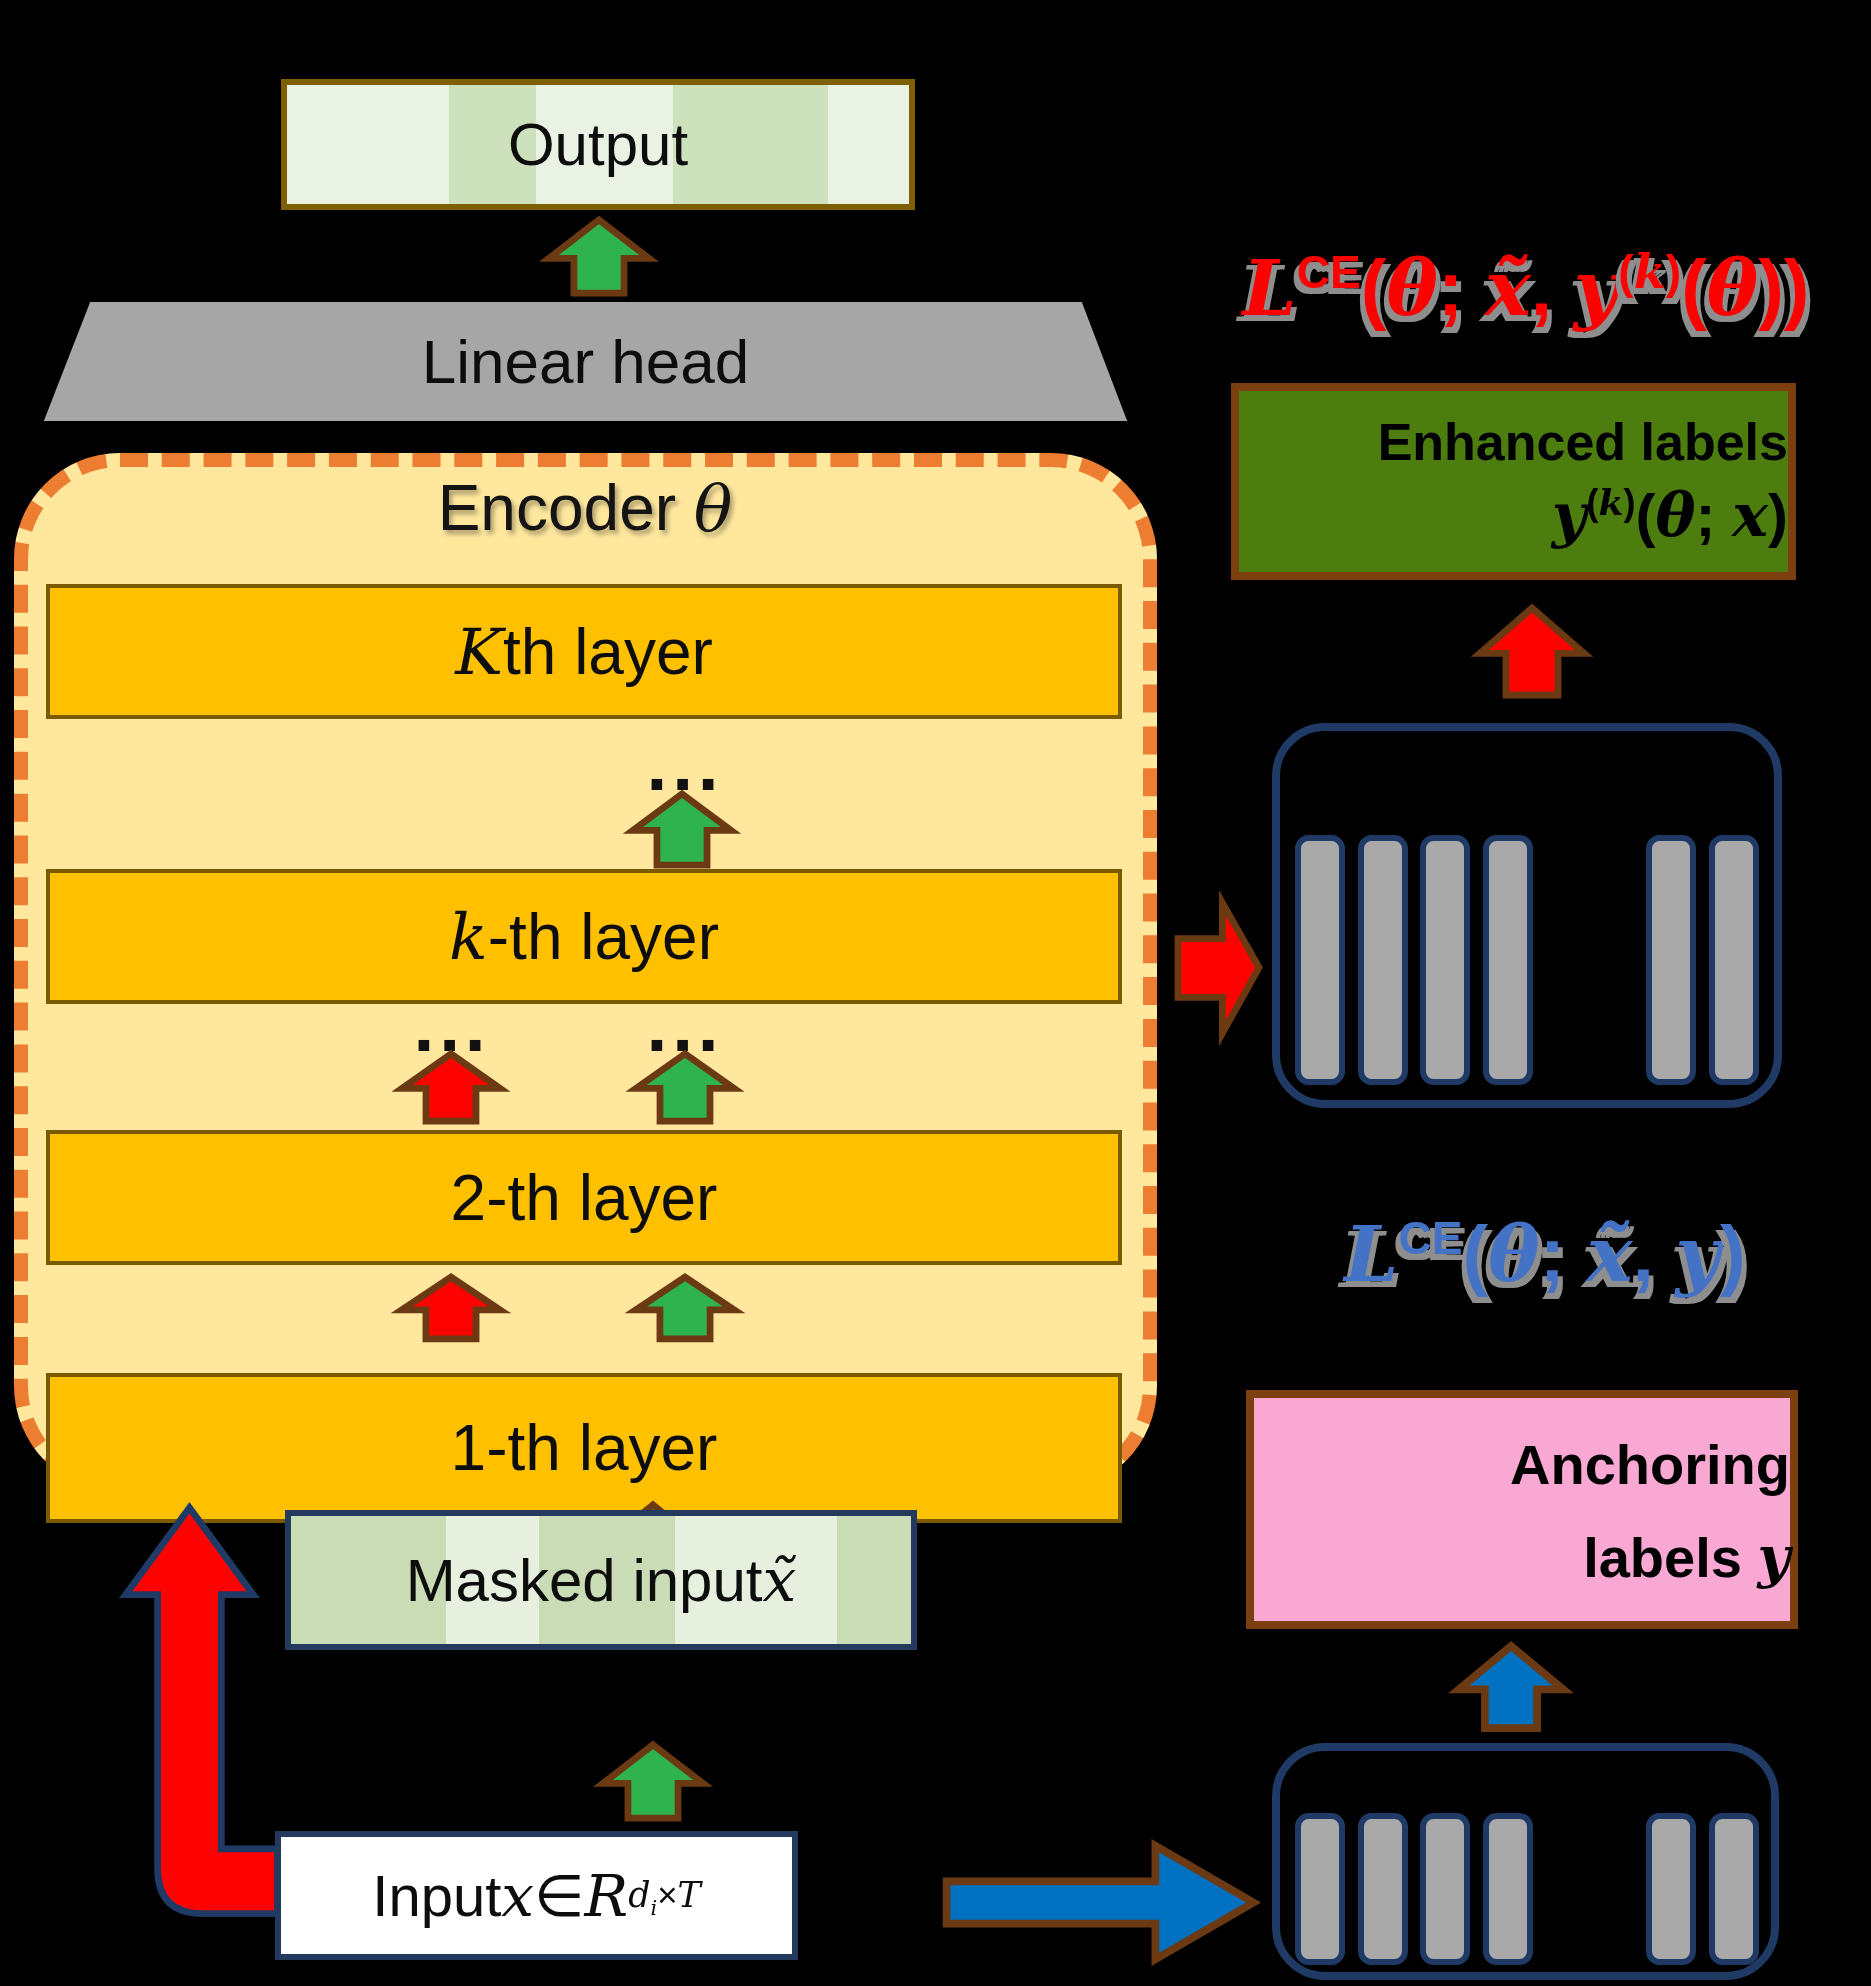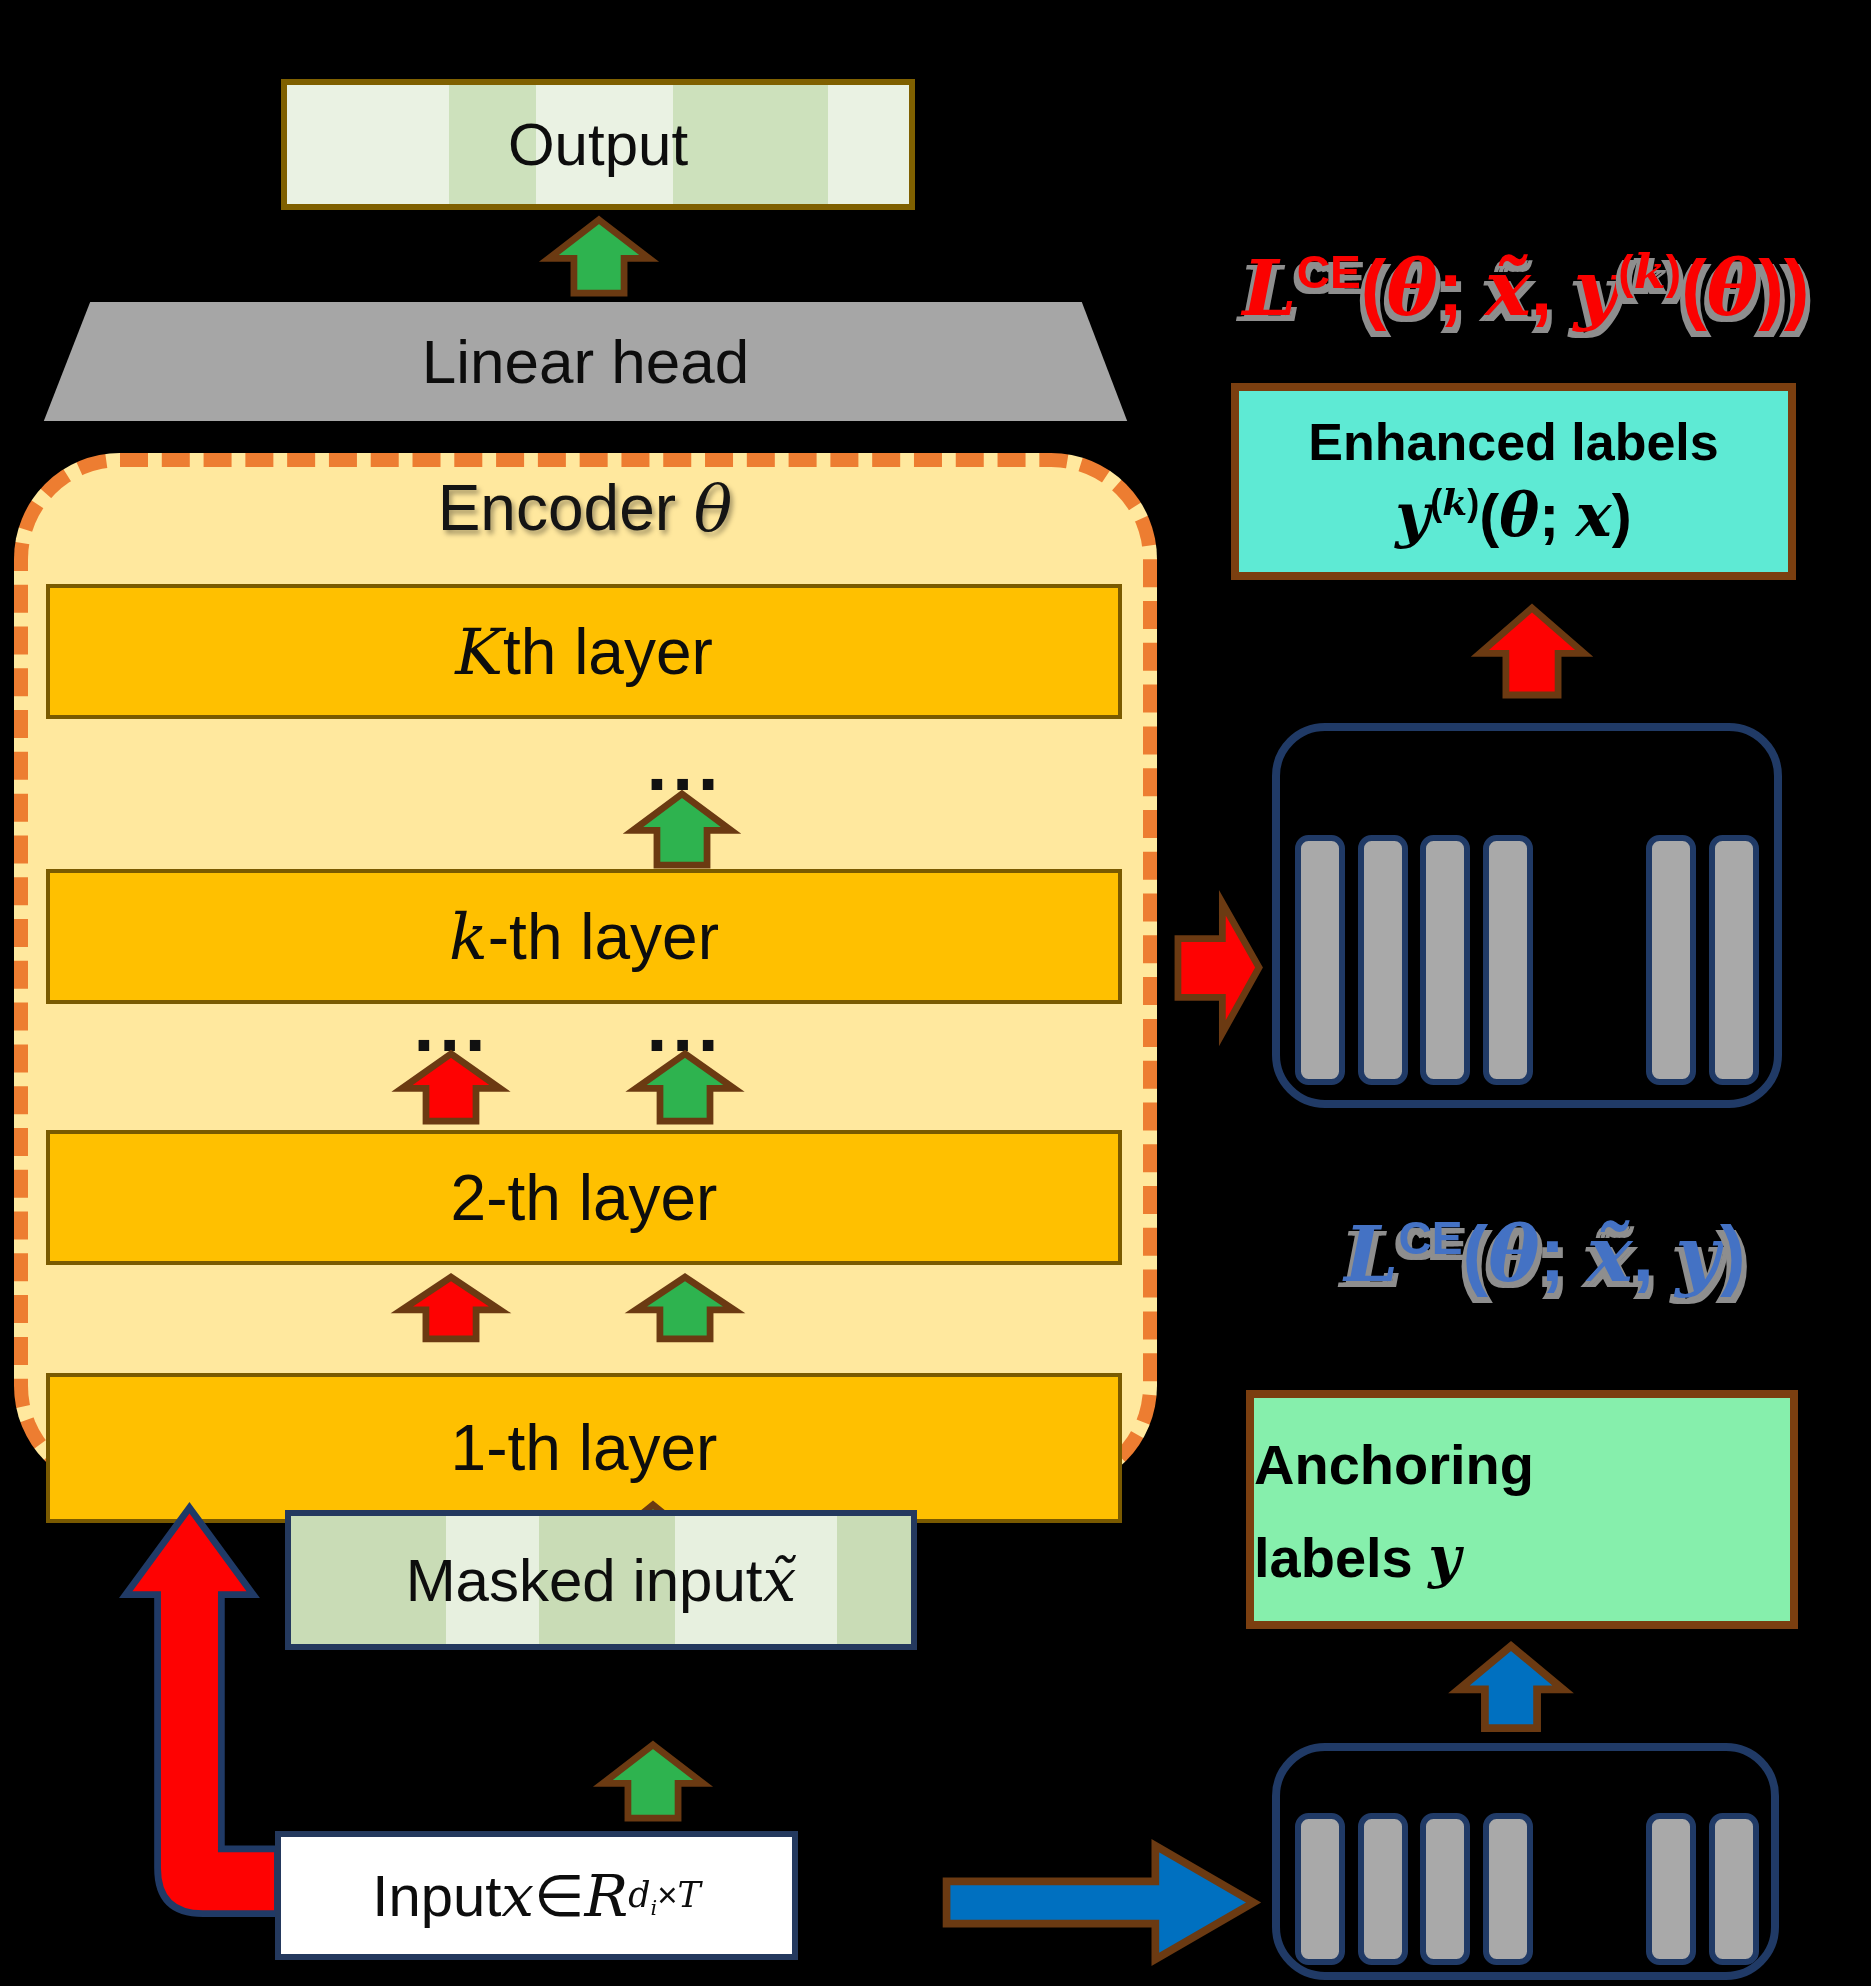--- a/index.html
+++ b/index.html
@@ -27,22 +27,22 @@
   .enc-title{font-size:64px;text-align:center;color:#141414;text-shadow:2.9px 3.9px 4.8px rgba(0,0,0,.35);}
   .layer{background:#ffc000;border:4.8px solid #7a5a00;display:flex;align-items:center;
     justify-content:center;font-size:64px;color:#0d0d0d;}
   .dots{font-size:75px;font-weight:bold;color:#111;text-align:center;line-height:19.3px;letter-spacing:4.8px;}
 
   
   .input-box{background:#fff;border:6.8px solid #24395e;display:flex;align-items:center;
     justify-content:center;font-size:58px;color:#0d0d0d;}
 
   
-  .red-box{background:#5eead4;border:8.7px solid #7b3f10;text-align:center;}
-  .blue-box{background:#86efac;border:8.7px solid #7b3f10;text-align:left;}
+  .red-box{background:#4d7c0f;border:8.7px solid #7b3f10;text-align:right;}
+  .blue-box{background:#f9a8d4;border:8.7px solid #7b3f10;text-align:right;}
   .box-title{font-size:52px;font-weight:bold;color:#000;}
   .box-math{font-size:60px;font-weight:bold;color:#000;}
   .loss{font-size:77px;font-weight:bold;text-align:center;white-space:nowrap;}
   .loss i{font-weight:bold;}
   .loss-red{color:#fb0100;text-shadow:-4.8px 5.8px 0 #8e8e8e,4.8px 5.8px 0 #8e8e8e,0 5.8px 0 #8e8e8e;}
   .loss-blue{color:#4472c4;text-shadow:-4.8px 5.8px 0 #8e8e8e,4.8px 5.8px 0 #8e8e8e,0 5.8px 0 #8e8e8e;}
 
   
   .token-box{border:8.7px solid #203a66;border-radius:53px;background:transparent;}
   .token-bars{display:flex;gap:12.6px;}

